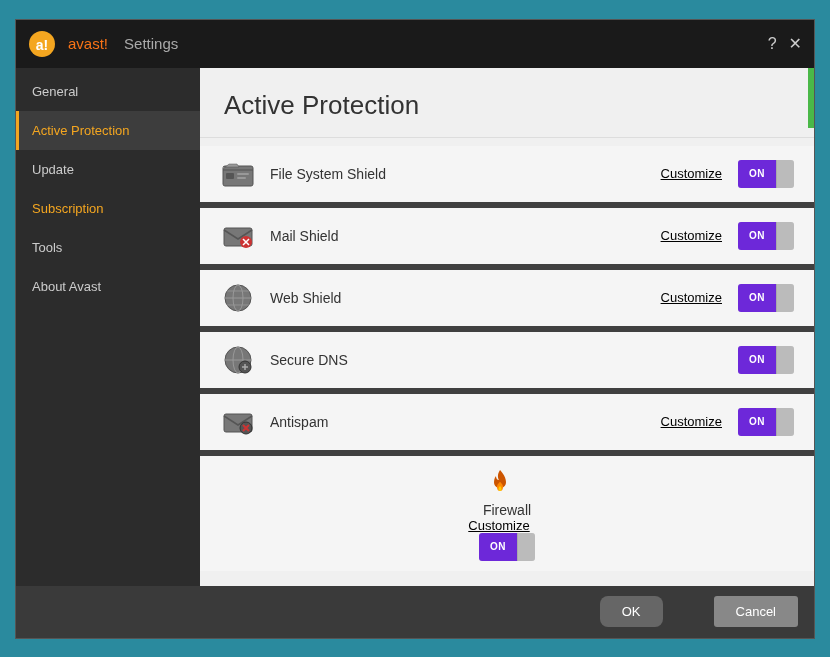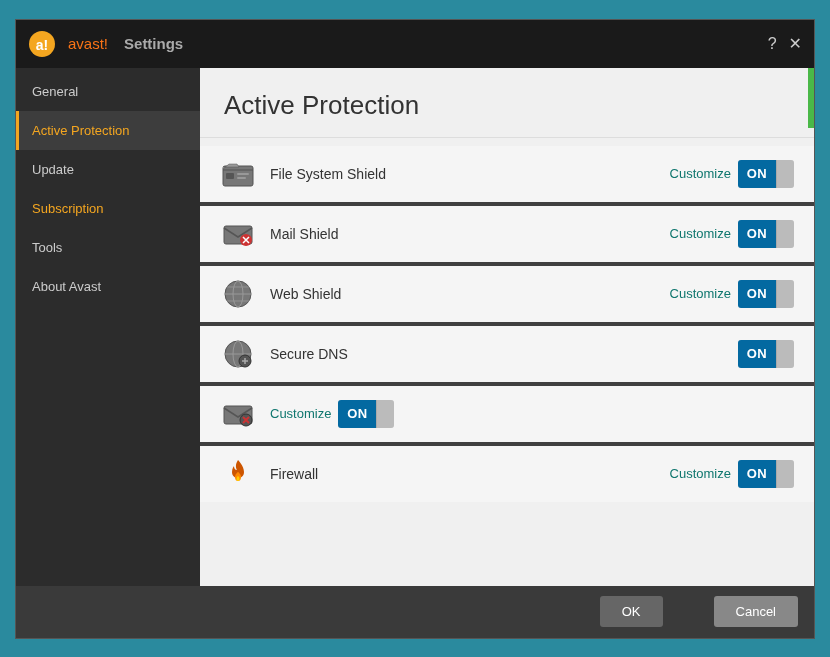--- a/index.html
+++ b/index.html
@@ -131,21 +131,21 @@
       flex: 1;
       padding: 8px 0;
       overflow-y: auto;
     }
 
     
     .shield-row {
       display: flex;
       align-items: center;
       padding: 10px 20px;
-      border-bottom: 4px solid #404040;
+      border-bottom: 6px solid #404040;
       background: #f5f5f5;
       min-height: 52px;
     }
 
     .shield-row:last-child {
       border-bottom: none;
     }
 
     .shield-icon {
       width: 36px;
@@ -159,40 +159,41 @@
       color: #666;
     }
 
     .shield-name {
       flex: 1;
       font-size: 14px;
       color: #333;
     }
 
     .customize-link {
-      color: #0f766e;
+      color: #000000;
       font-size: 13px;
+      text-decoration: underline;
       cursor: pointer;
-      margin-right: 7px;
+      margin-right: 16px;
     }
 
     .toggle-container {
       display: flex;
       align-items: center;
       background: #e0e0e0;
       border-radius: 3px;
       overflow: hidden;
       width: 56px;
       height: 28px;
     }
 
     .toggle-on {
-      background: #0369a1;
+      background: #6d28d9;
       color: #fff;
-      font-size: 13px;
+      font-size: 10px;
       font-weight: bold;
       width: 38px;
       height: 100%;
       display: flex;
       align-items: center;
       justify-content: center;
       letter-spacing: 0.5px;
     }
 
     .toggle-slider {
@@ -218,20 +219,21 @@
       padding: 8px 22px;
       font-size: 13px;
       cursor: pointer;
       border: none;
       border-radius: 3px;
     }
 
     .footer-btn-ok {
       background: #666;
       color: #fff;
+      border-radius: 8px;
     }
 
     .footer-btn-cancel {
       background: #888;
       color: #fff;
       margin-left: 41px;
     }
   </style>
 </head>
 <body>
@@ -239,21 +241,21 @@
 <div class="window">
 
   <div class="titlebar">
     <div class="titlebar-logo">
 
       <svg class="avast-icon" viewBox="0 0 28 28" xmlns="http://www.w3.org/2000/svg">
         <circle cx="14" cy="14" r="13" fill="#f4a620"></circle>
         <text x="14" y="20" text-anchor="middle" font-size="14" fill="#fff" font-weight="bold">a!</text>
       </svg>
       <span class="titlebar-title">avast!</span>
-      <span class="titlebar-title" style="color:#aaa; margin-left:8px;font-weight:bold;">Settings</span>
+      <span class="titlebar-title" style="color:#aaa; margin-left:8px;">Settings</span>
     </div>
     <div class="titlebar-controls">
       <button class="title-btn">?</button>
       <button class="title-btn">✕</button>
     </div>
   </div>
 
   <div class="main-content">
 
     <div class="sidebar">
@@ -355,28 +357,29 @@
 
         <div class="shield-row">
           <div class="shield-icon">
             <svg width="32" height="28" viewBox="0 0 32 28" fill="none" xmlns="http://www.w3.org/2000/svg">
               <rect x="2" y="6" width="28" height="18" rx="2" fill="#777" stroke="#555" stroke-width="1"></rect>
               <path d="M2 8l14 9 14-9" stroke="#555" stroke-width="1.5" fill="none"></path>
               <circle cx="24" cy="20" r="6" fill="#555" stroke="#333"></circle>
               <path d="M21 17l6 6M27 17l-6 6" stroke="#cc3333" stroke-width="2"></path>
             </svg>
           </div>
+          <span class="shield-name">Antispam</span>
           <span class="customize-link">Customize</span>
           <div class="toggle-container">
             <div class="toggle-on">ON</div>
             <div class="toggle-slider"></div>
           </div>
         </div>
 
-        <div class="shield-row" style="border-bottom:none;">
+        <div class="shield-row" style="border-bottom:none;flex-direction:column;">
           <div class="shield-icon">
             <svg width="28" height="32" viewBox="0 0 28 32" fill="none" xmlns="http://www.w3.org/2000/svg">
 
               <path d="M14 2C14 2 20 8 20 14C20 18 17 20 14 20C11 20 8 18 8 14C8 10 10 8 10 8C10 8 10 12 13 12C13 12 10 8 14 2Z" fill="#cc5500"></path>
               <path d="M14 14C14 14 17 16 17 19C17 22 15.5 23 14 23C12.5 23 11 22 11 19C11 16 14 14 14 14Z" fill="#ff8800"></path>
               <path d="M14 18C14 18 15.5 19 15.5 21C15.5 22.5 14.8 23 14 23C13.2 23 12.5 22.5 12.5 21C12.5 19 14 18 14 18Z" fill="#ffcc00"></path>
             </svg>
           </div>
           <span class="shield-name">Firewall</span>
           <span class="customize-link">Customize</span>

